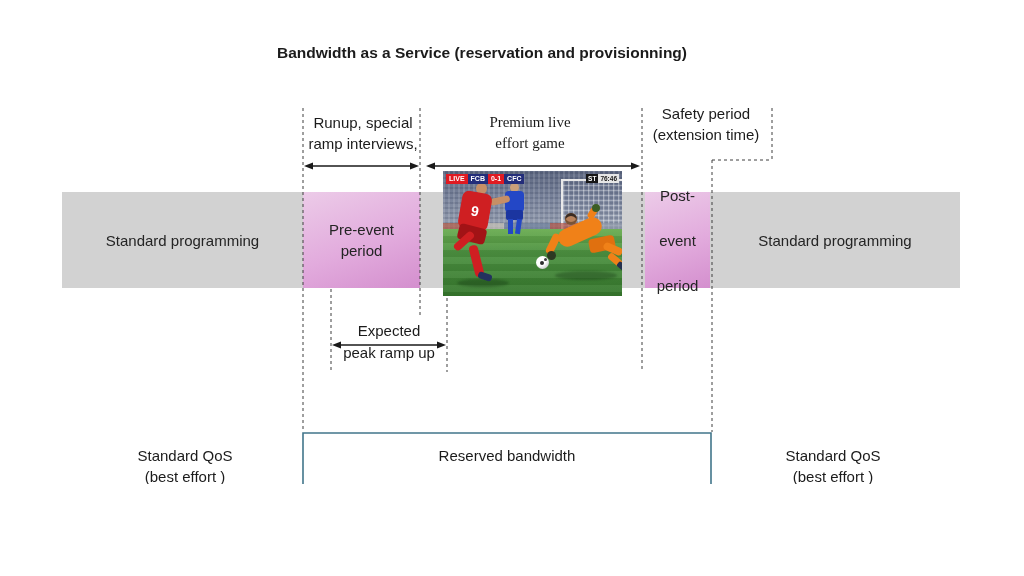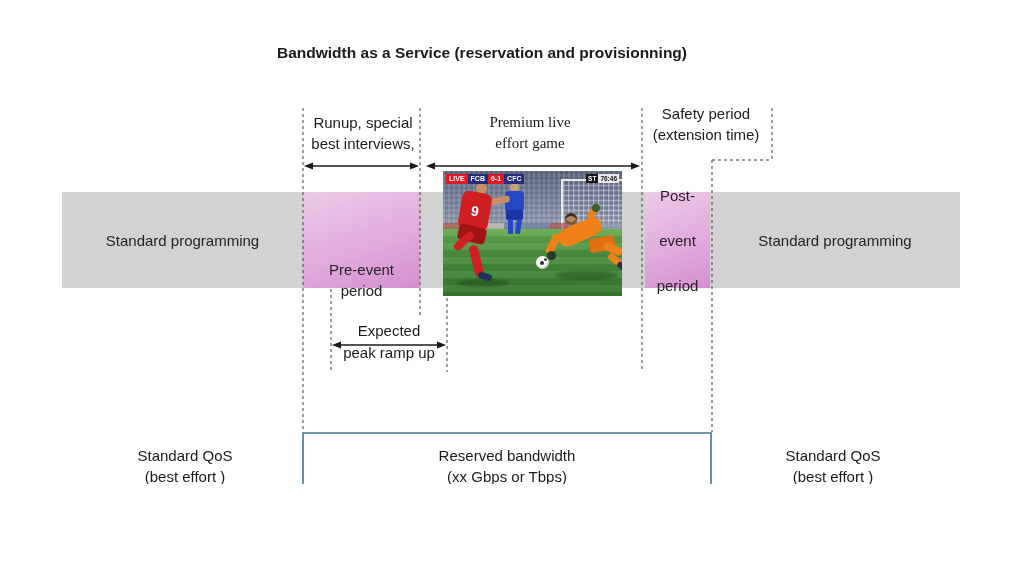--- a/index.html
+++ b/index.html
@@ -52,21 +52,21 @@
 
   <div class="abs ctr title" style="left:482px;top:44px;">Bandwidth as a Service (reservation and provisionning)</div>
 
   <div class="band band-gray" style="left:62px;width:898px;"></div>
   <div class="band band-pink" style="left:303px;width:117px;"></div>
   <div class="band band-pink" style="left:645px;width:65px;"></div>
 
   <div class="band-label" style="left:62px;width:241px;">
     <span>Standard programming</span>
   </div>
-  <div class="band-label" style="left:303px;width:117px;margin-top:40px;">
+  <div class="band-label" style="left:303px;width:117px;">
     <span>Pre-event</span>
     <span>period</span>
   </div>
   <div class="band-label" style="left:645px;width:65px;gap:24px;">
     <span>Post-</span>
     <span>event</span>
     <span>period</span>
   </div>
   <div class="band-label" style="left:710px;width:250px;">
     <span>Standard programming</span>
@@ -158,41 +158,40 @@
         <line x1="335" y1="345" x2="443" y2="345"></line>
         <polygon points="332,345 341,341.5 341,348.5" stroke="none"></polygon>
         <polygon points="446,345 437,341.5 437,348.5" stroke="none"></polygon>
       </g>
     </g>
     <polyline points="132,507 303,507 303,433 711,433 711,507 956,507" fill="none" stroke="#41768b" stroke-width="1.6"></polyline>
   </svg>
 
   <div class="abs ctr lbl" style="left:363px;top:112px;">
     <div>Runup, special</div>
-    <div>best interviews,</div>
+    <div>ramp interviews,</div>
   </div>
   <div class="abs ctr lbl" style="left:530px;top:112px;font-family:Liberation Serif, serif;">
     <div>Premium live</div>
     <div>effort game</div>
   </div>
   <div class="abs ctr lbl" style="left:706px;top:103px;">
     <div>Safety period</div>
     <div>(extension time)</div>
   </div>
   <div class="abs ctr lbl" style="left:389px;top:320px;line-height:22px;">
     <div>Expected</div>
     <div>peak ramp up</div>
   </div>
 
   <div class="abs ctr lbl" style="left:185px;top:445px;">
     <div>Standard QoS</div>
     <div>(best effort )</div>
   </div>
   <div class="abs ctr lbl" style="left:507px;top:445px;">
     <div>Reserved bandwidth</div>
-    <div>(xx Gbps or Tbps)</div>
   </div>
   <div class="abs ctr lbl" style="left:833px;top:445px;">
     <div>Standard QoS</div>
     <div>(best effort )</div>
   </div>
 
 </div>
 
 </body></html>

